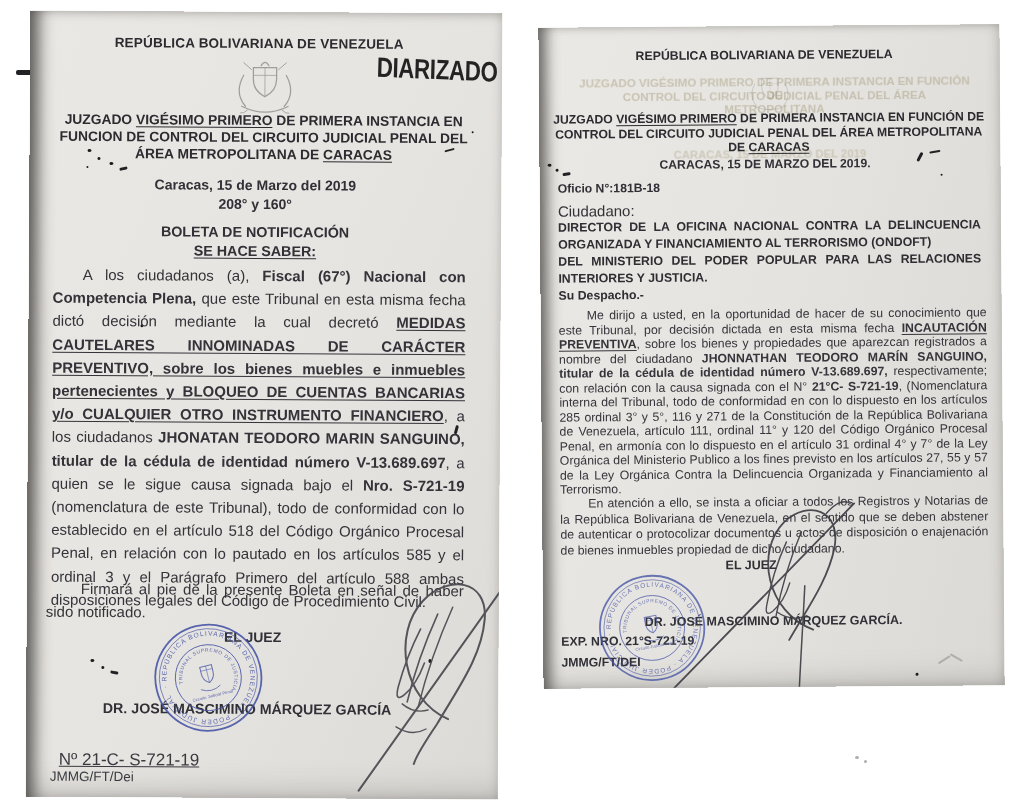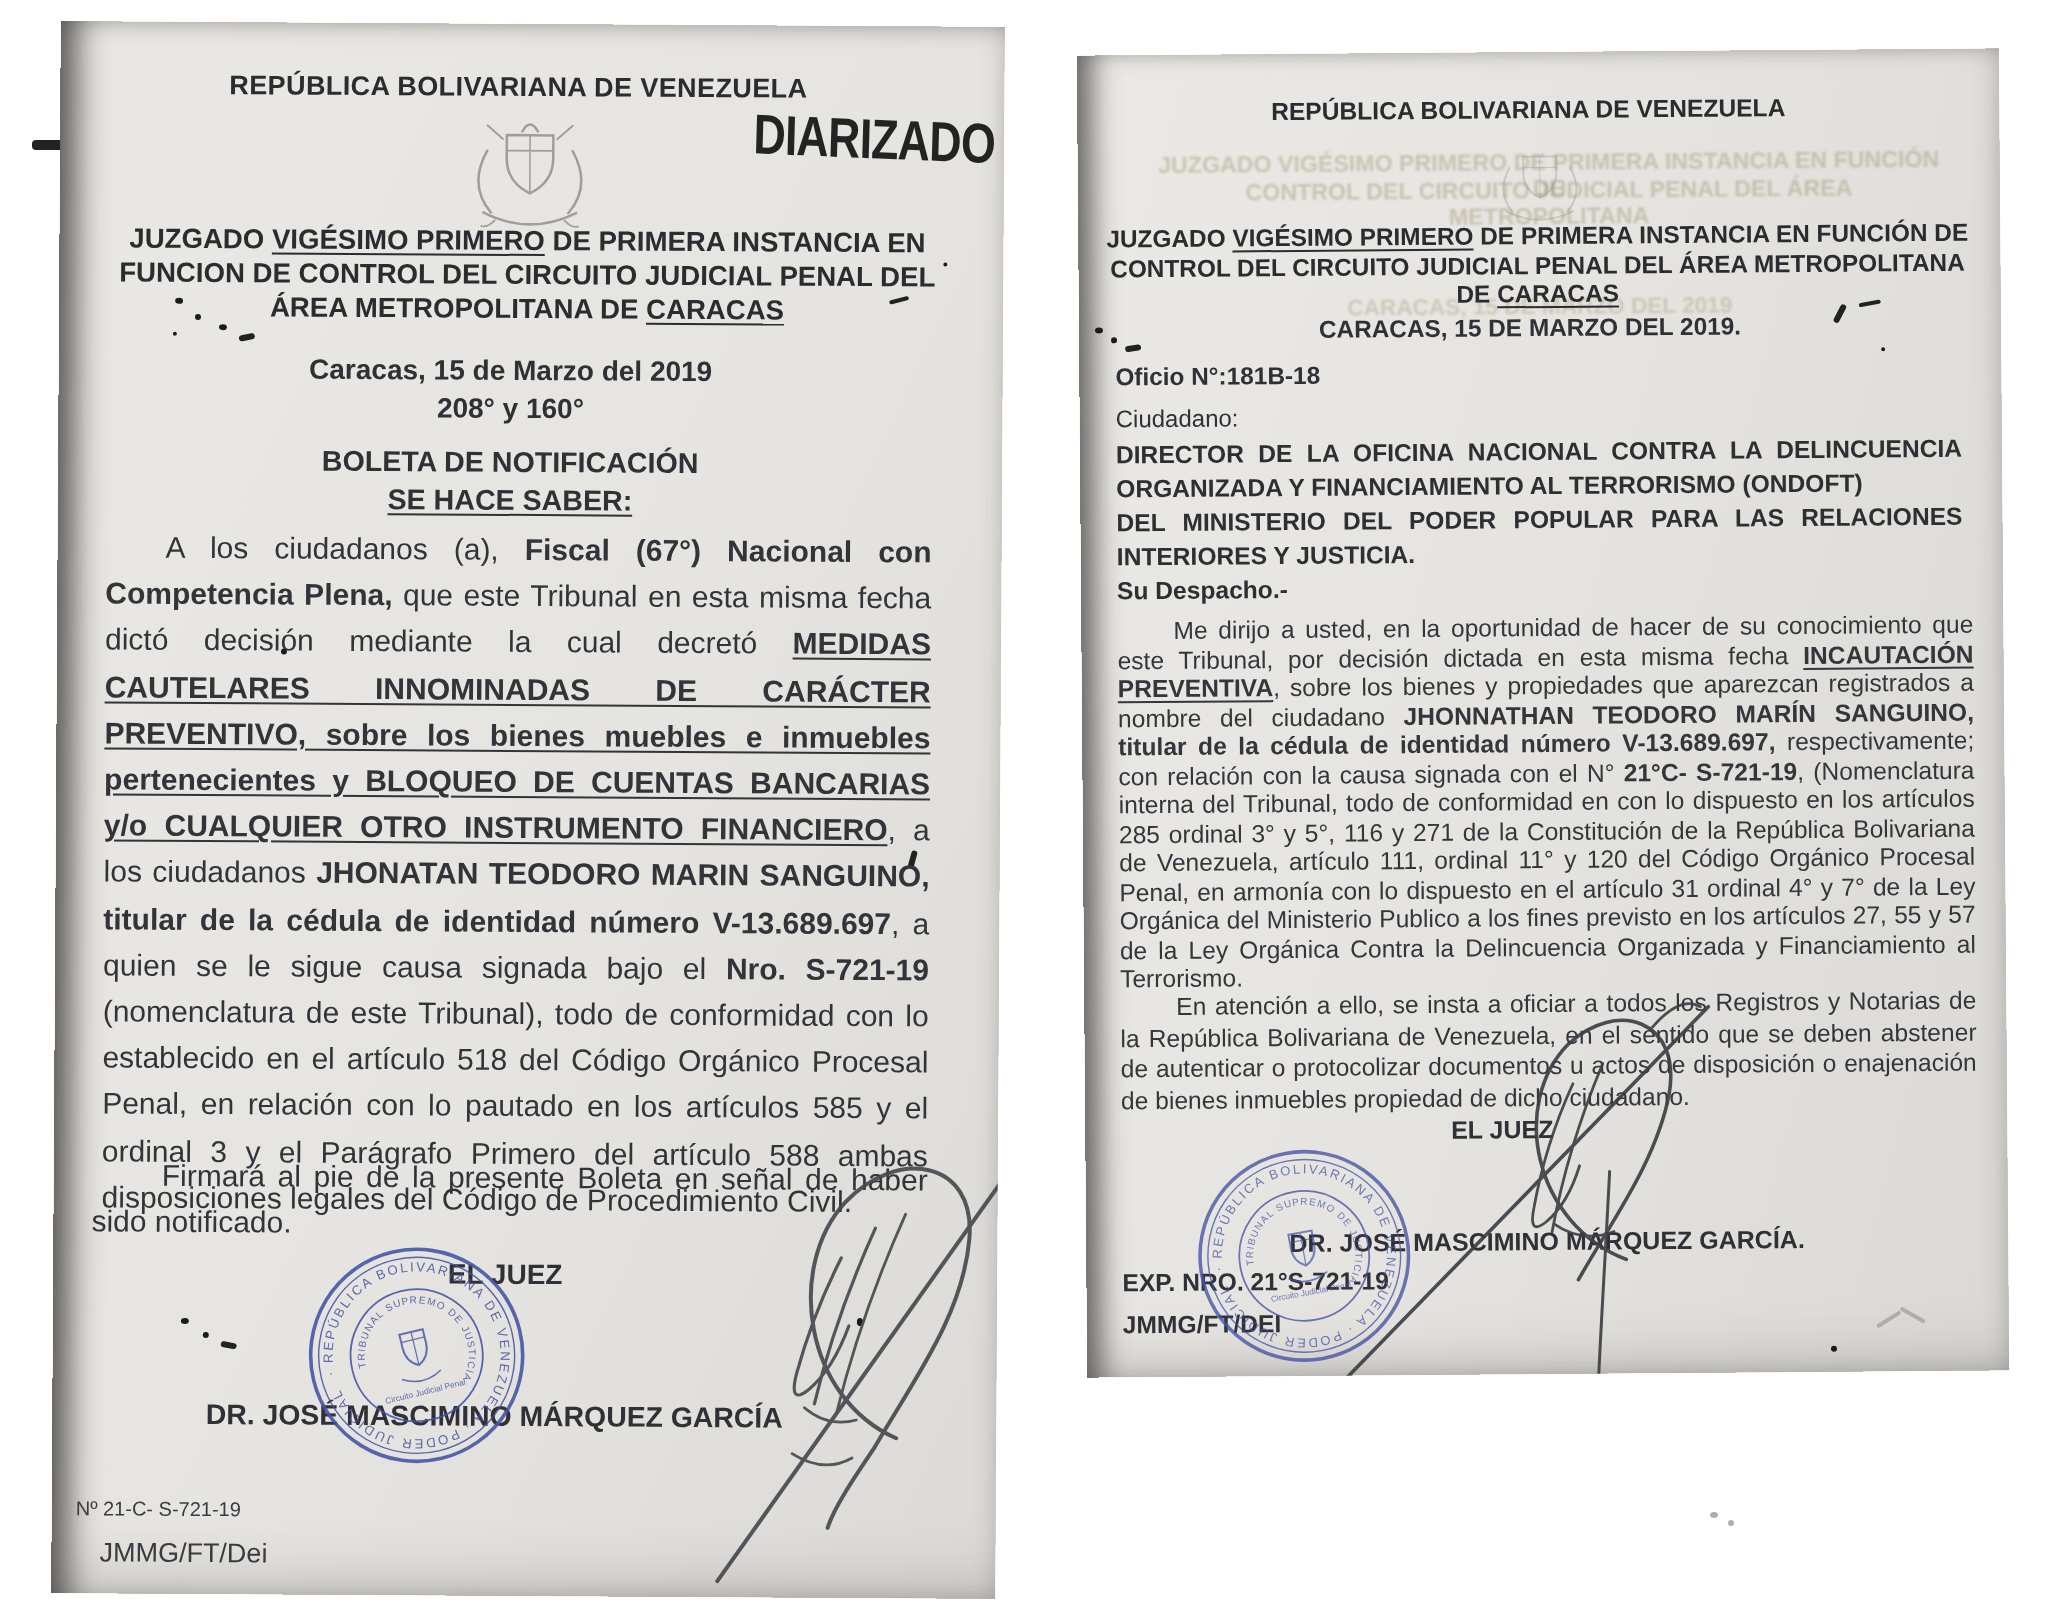--- a/index.html
+++ b/index.html
@@ -36,36 +36,36 @@
   .arms-left{position:absolute;top:44px;left:50%;margin-left:-42px;width:82px;height:62px;opacity:.8;}
   .lp-court{position:absolute;top:101px;left:12px;right:16px;text-align:center;font-weight:bold;font-size:13.8px;line-height:16.8px;color:#2b2b30;}
   .lp-date{position:absolute;top:165px;left:0;right:20px;text-align:center;font-weight:bold;font-size:14px;}
   .lp-years{position:absolute;top:184px;left:0;right:20px;text-align:center;font-weight:bold;font-size:14px;}
   .lp-t1{position:absolute;top:212px;left:0;right:20px;text-align:center;font-weight:bold;font-size:14.3px;}
   .lp-t2{position:absolute;top:231px;left:0;right:20px;text-align:center;font-weight:bold;font-size:14.3px;}
   .lp-p1{position:absolute;top:252px;left:24px;right:35px;font-size:15px;line-height:23.2px;text-align:justify;text-indent:30px;color:#333339;z-index:1;}
   .lp-p2{position:absolute;top:566px;left:19px;right:35px;font-size:15px;line-height:23.2px;text-align:justify;text-indent:35px;color:#333339;z-index:1;}
   .lp-juez{position:absolute;top:617px;left:0;right:20px;text-align:center;font-weight:bold;font-size:14px;z-index:1;}
   .lp-judge{position:absolute;top:689px;left:0;right:30px;text-align:center;font-weight:bold;font-size:14.2px;z-index:1;}
-  .lp-ref1{position:absolute;left:12px;top:739px;font-size:10px;color:#3a3a40;}
+  .lp-ref1{position:absolute;left:33px;top:739px;font-size:17px;color:#3a3a40;text-decoration:underline;}
   .lp-ref2{position:absolute;left:24px;top:758px;font-size:13.5px;color:#3a3a40;}
   .lp-seal{position:absolute;left:122px;top:606px;width:120px;height:120px;transform:rotate(-14deg);z-index:2;}
   .lp-sign{position:absolute;left:226px;top:526px;width:278px;height:262px;z-index:3;}
 
   
   .rp-h1{position:absolute;top:22px;left:0;right:10px;text-align:center;font-weight:bold;font-size:12.3px;color:#2b2b30;}
   .arms-right{position:absolute;top:44px;left:50%;margin-left:-28px;width:56px;height:44px;opacity:.38;}
   .ghost{position:absolute;text-align:center;font-weight:bold;color:#9d9371;opacity:.42;filter:blur(.4px);z-index:0;}
   .rp-ghost1{top:49px;left:34px;right:24px;font-size:11.6px;}
   .rp-ghost2{top:63px;left:34px;right:24px;font-size:11.6px;}
   .rp-ghost3{top:122px;left:70px;right:70px;font-size:11.3px;opacity:.35;}
   .rp-court{position:absolute;top:85px;left:10px;right:12px;text-align:center;font-weight:bold;font-size:12.2px;line-height:14.6px;color:#2b2b30;z-index:1;}
   .rp-date{position:absolute;top:131px;left:0;right:10px;text-align:center;font-weight:bold;font-size:12.2px;z-index:1;}
   .rp-oficio{position:absolute;left:18px;top:154px;font-weight:bold;font-size:12.2px;}
-  .rp-ciud{position:absolute;left:18px;top:175px;font-size:12px;text-align:right;}
+  .rp-ciud{position:absolute;left:18px;top:175px;font-size:15px;text-align:right;}
   .rp-addr{position:absolute;left:18px;right:20px;top:192px;font-weight:bold;font-size:12.3px;line-height:16.9px;color:#2e2e33;}
   .rp-addr .jl{text-align:justify;text-align-last:justify;}
   .rp-p1{position:absolute;top:281px;left:18px;right:15px;font-size:12.3px;line-height:14.5px;text-align:justify;text-indent:28px;color:#35353b;z-index:1;}
   .rp-p2{position:absolute;top:469px;left:18px;right:15px;font-size:12.3px;line-height:15.6px;text-align:justify;text-indent:28px;color:#35353b;z-index:1;}
   .rp-juez{position:absolute;top:532px;left:0;right:44px;text-align:center;font-weight:bold;font-size:12.5px;z-index:1;}
   .rp-judge{position:absolute;top:588px;left:0;right:0;text-align:center;font-weight:bold;font-size:12.5px;z-index:1;}
   .rp-exp{position:absolute;left:18px;top:607px;font-weight:bold;font-size:12.3px;}
   .rp-ref{position:absolute;left:18px;top:628px;font-weight:bold;font-size:12.3px;}
   .rp-seal{position:absolute;left:50px;top:540px;width:118px;height:122px;transform:rotate(-10deg);z-index:2;}
   .rp-sign{position:absolute;left:94px;top:436px;width:240px;height:252px;z-index:3;}

